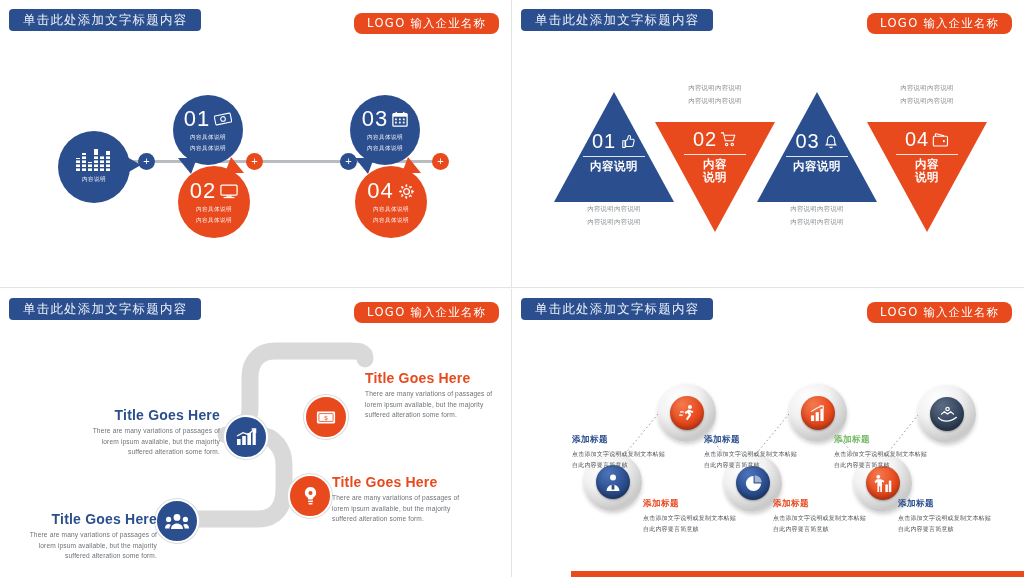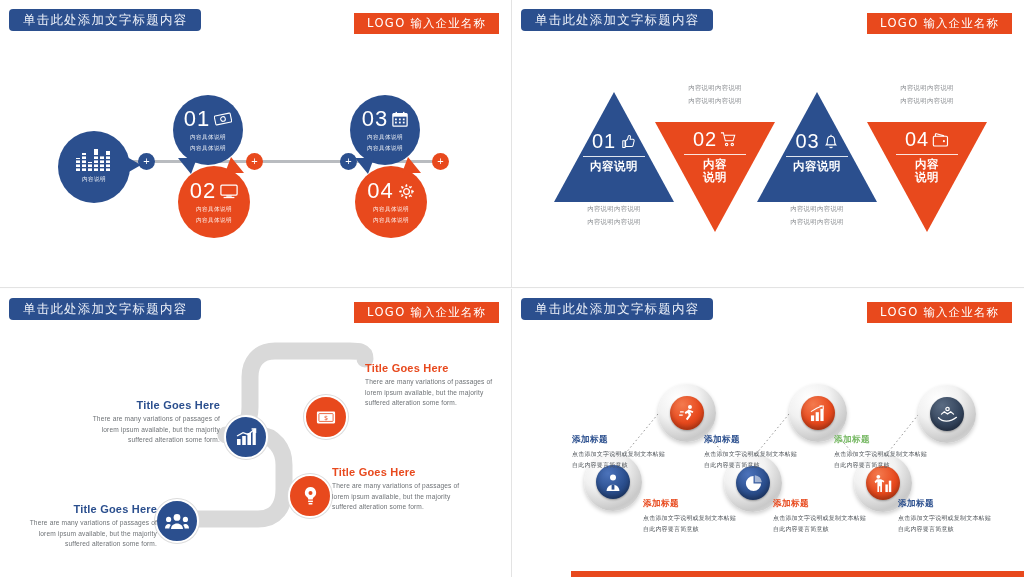--- a/index.html
+++ b/index.html
@@ -12,21 +12,21 @@
   .p2{left:512px;top:0;border-bottom:1px solid #e3e3e3;}
   .p3{left:0;top:289px;border-right:1px solid #e3e3e3;}
   .p4{left:512px;top:289px;}
 
   
   .title-tab{position:absolute;left:9px;top:9px;height:22px;line-height:22px;
      background:#2b4f8e;color:#eef2fa;border-radius:4px;padding:0 14px;
      font-size:12.5px;letter-spacing:1.2px;white-space:nowrap;
      font-family:"DejaVu Sans","Liberation Sans",sans-serif;}
   .logo-tab{position:absolute;right:12px;top:13px;height:21px;line-height:21px;
-     background:#e8491d;color:#fff;border-radius:0;padding:0 13px;
+     background:#e8491d;color:#fff;border-radius:8px;padding:0 13px;
      font-size:11.5px;letter-spacing:1.1px;white-space:nowrap;
      font-family:"DejaVu Sans","Liberation Sans",sans-serif;}
   .logo-tab .lg{letter-spacing:1.4px;}
 
   
   .tl-line{position:absolute;left:110px;top:160px;width:335px;height:3px;
      background:#b9bcc0;}
   .tl-node{position:absolute;top:153px;width:17px;height:17px;border-radius:50%;
      display:flex;align-items:center;justify-content:center;color:#fff;
      font-size:11px;line-height:1;}
@@ -76,21 +76,21 @@
       font-size:6.4px;line-height:2.0;letter-spacing:.3px;}
 
   
   .path-svg{position:absolute;left:0;top:0;}
   .node3{position:absolute;width:40px;height:40px;border-radius:50%;
      border:2.5px solid #fff;box-shadow:0 0 0 1px #dcdcdc;
      display:flex;align-items:center;justify-content:center;}
   .node3.blue{background:#2b4f8e;}
   .node3.orange{background:#e8491d;}
   .blk{position:absolute;width:135px;}
-  .blk h4{margin:0 0 3px;font-size:11px;letter-spacing:.2px;}
+  .blk h4{margin:8px 0 3px;font-size:14px;letter-spacing:.2px;}
   .blk p{margin:0;font-size:6.6px;line-height:1.62;color:#6e7276;
      letter-spacing:.15px;}
   .blk.bl h4{color:#2b4f8e;}
   .blk.or h4{color:#e8491d;}
   .ta-r{text-align:right;}
   .ta-l{text-align:left;}
 
   
   .gcirc{position:absolute;width:58px;height:58px;border-radius:50%;
      background:radial-gradient(circle at 34% 26%,#ffffff 0%,#f1f1f1 38%,#c9c9c9 72%,#e8e8e8 100%);

